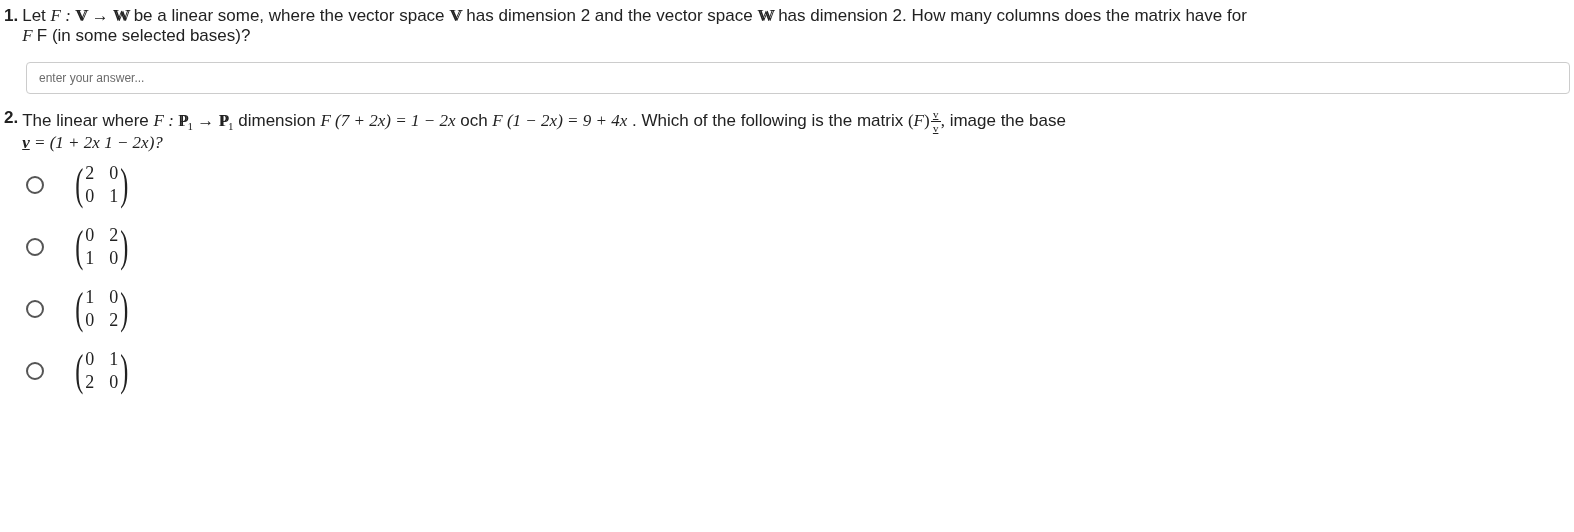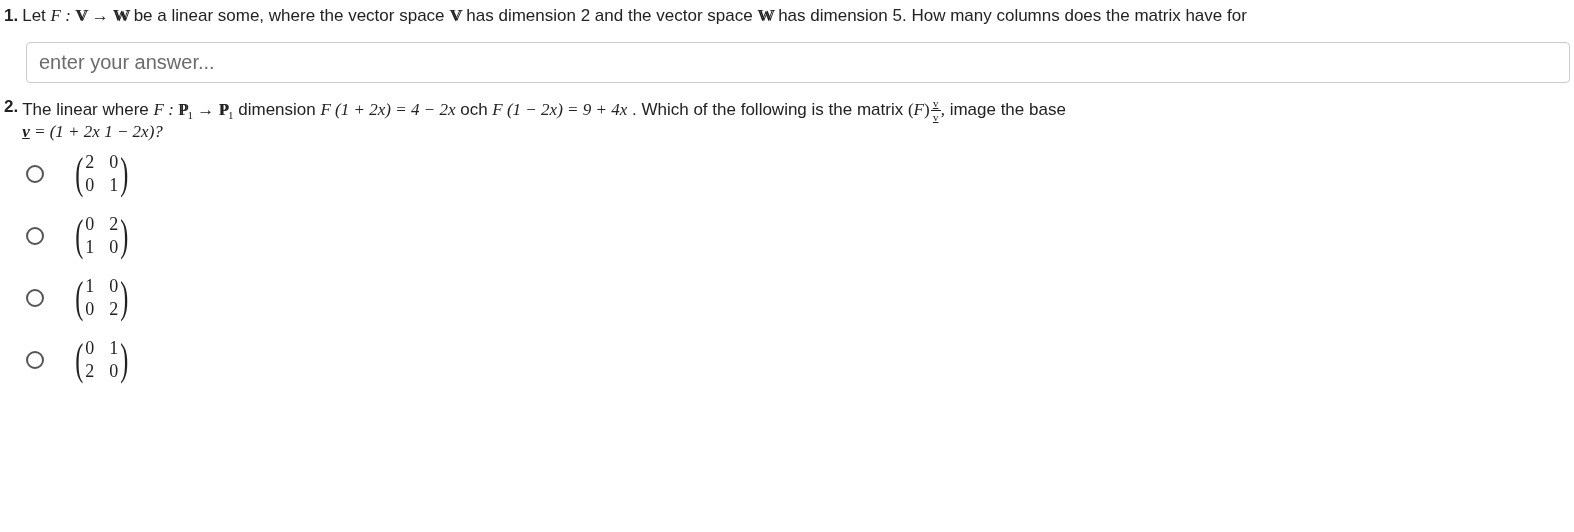--- a/index.html
+++ b/index.html
@@ -17,21 +17,21 @@
     .qnum { font-weight: bold; margin-right: 4px; white-space: nowrap; flex-shrink: 0; }
     .qtext { flex: 1; }
     .answer-input {
       width: calc(100% - 22px);
       margin-left: 22px;
       margin-top: 16px;
       padding: 8px 12px;
       border: 1px solid #ccc;
       border-radius: 4px;
       font-family: inherit;
-      font-size: 20px;
+      font-size: 12px;
       color: #222;
     }
     .answer-input::placeholder { color: #6b6b6b; }
 
     
     .mi { font-family: 'Times New Roman', serif; font-style: italic; }
     .mi-up { font-family: 'Times New Roman', serif; font-style: normal; }
     .dsV, .dsW, .dsP {
       font-family: 'Times New Roman', serif;
       font-style: normal;
@@ -106,35 +106,36 @@
 <div class="question">
   <div class="qrow">
     <span class="qnum">1.</span>
     <span class="qtext">
       <span>Let </span>
       <span class="mi">F : </span><span class="dsV">V</span><span class="arrow"> → </span><span class="dsW">W</span>
       <span> be a linear some, where the vector space </span>
       <span class="dsV">V</span>
       <span> has dimension 2 and the vector space </span>
       <span class="dsW">W</span>
-      <span> has dimension 5. How many columns does the matrix have for</span>
+      <span> has dimension 2. How many columns does the matrix have for</span>
       <br>
+      <span class="mi"><span class="mi" style="font-style:italic">F</span> <span style="font-style:normal; font-family:Arial">F (in some selected bases)?</span></span>
     </span>
   </div>
   <input type="text" class="answer-input" placeholder="enter your answer..." style="">
 </div>
 
 <div class="question">
   <div class="qrow">
     <span class="qnum">2.</span>
     <span class="qtext">
       <span>The linear where  </span>
       <span class="mi">F : </span><span class="dsP">P</span><span class="ssub">1</span><span class="arrow"> → </span><span class="dsP">P</span><span class="ssub">1</span>
       <span> dimension  </span>
-      <span class="mi">F (1 + 2x) = 4 − 2x</span>
+      <span class="mi">F (7 + 2x) = 1 − 2x</span>
       <span> och </span>
       <span class="mi">F (1 − 2x) = 9 + 4x</span>
       <span>. Which of the following is the matrix </span>
       <span class="fvv">
         <span class="fp mi-up">(</span>
           <span class="fp mi">F</span>
           <span class="fp mi-up">)</span>
         <span class="vfrac">
           <span class="vund">v</span>
           <span class="bar"></span>

